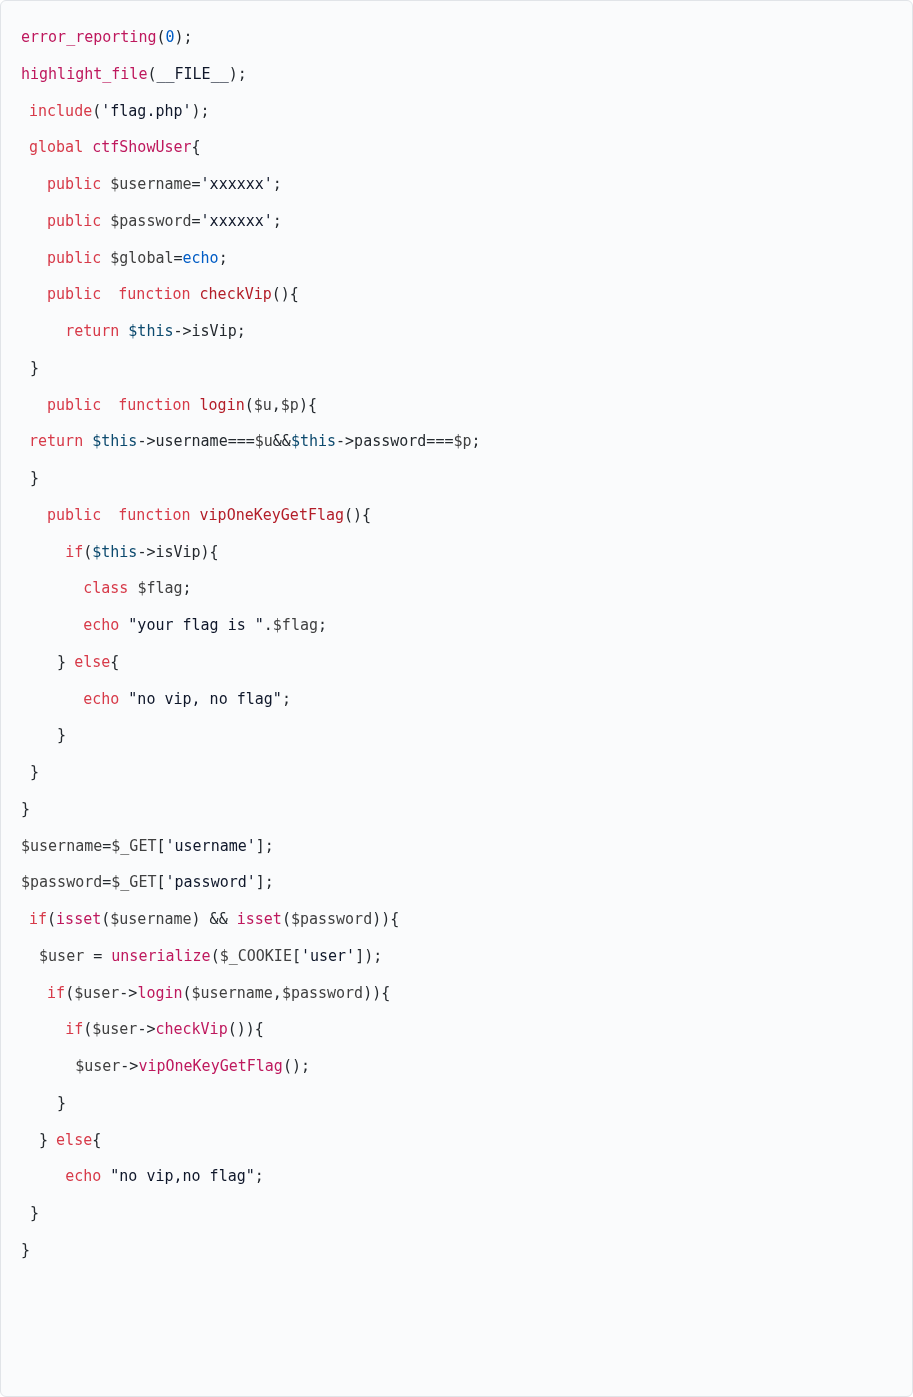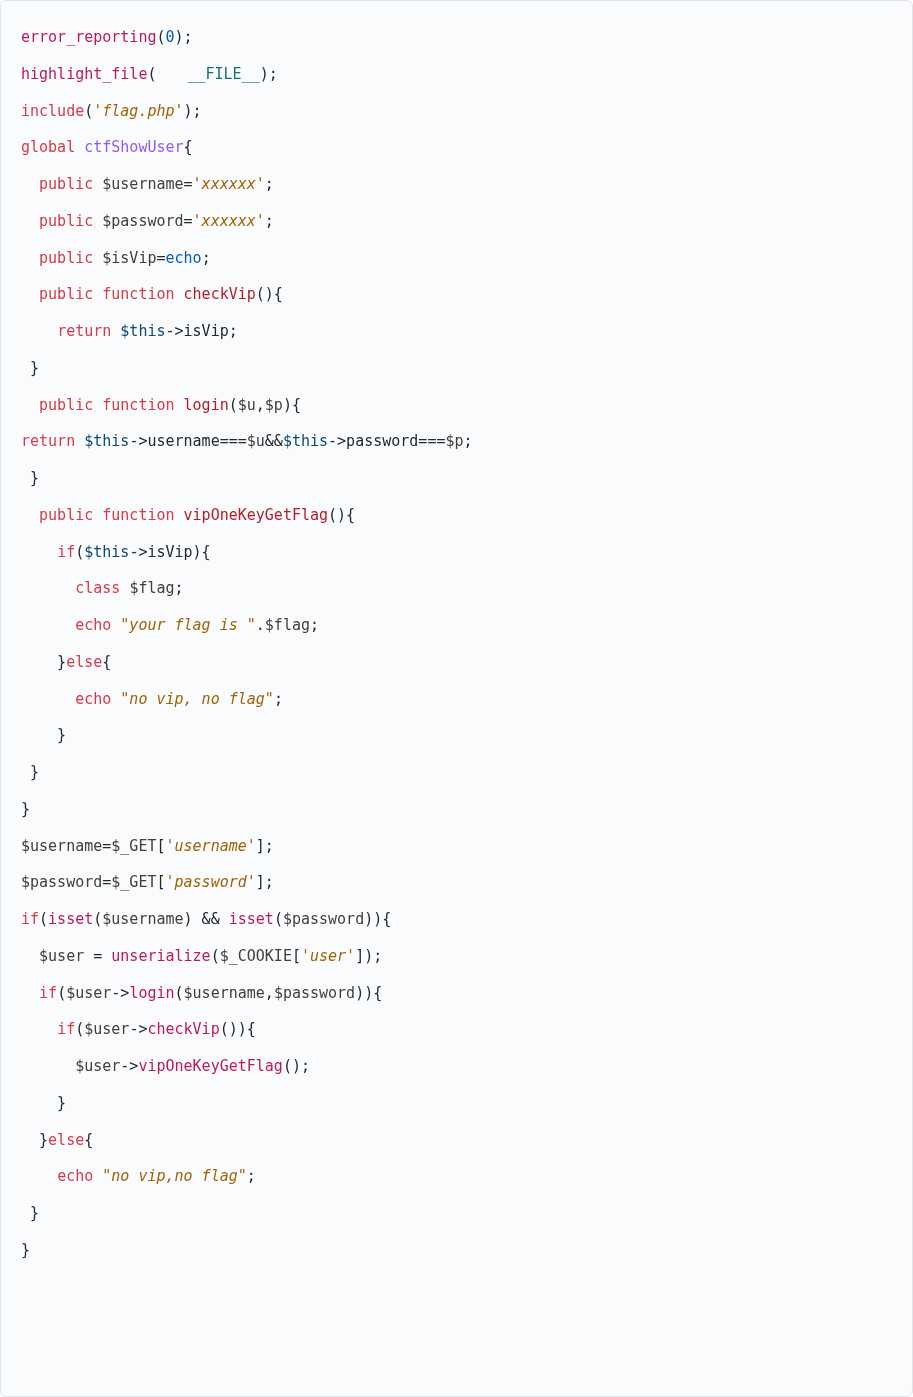--- a/index.html
+++ b/index.html
@@ -18,40 +18,40 @@
     padding: 18px 20px;
     margin: 0;
     white-space: pre;
     overflow-x: auto;
     width: 913px;
     min-height: 1397px;
   }
   .tok { display: inline; }
   .t-num    { color: #005cc5; }
   .t-func   { color: #be185d; }
-  .t-const  { color: #0f766e; margin-left: 31px; }
-  .t-kw     { color: #d73a49; }
-  .t-str    { color: #a16207; font-style: italic; }
-  .t-cls    { color: #8b5cf6; }
+  .t-const  { color: #0f172a; }
+  .t-kw     { color: #d73a49; margin-left: 8px; }
+  .t-str    { color: #0f172a; }
+  .t-cls    { color: #be185d; }
   .t-fn     { color: #b31d28; }
   .t-var    { color: #404040; }
   .t-this   { color: #0c4a6e; }
   .t-bool   { color: #005cc5; }
   .t-plain  { color: #24292e; }
 </style>
 </head>
 <body>
 
 <pre class="code-block" id="code-root"><span><span class="tok t-func">error_reporting</span><span class="tok t-plain">(</span><span class="tok t-num">0</span><span class="tok t-plain">);</span></span>
 <span><span class="tok t-func">highlight_file</span><span class="tok t-plain">(</span><span class="tok t-const">__FILE__</span><span class="tok t-plain">);</span></span>
 <span><span class="tok t-kw">include</span><span class="tok t-plain">(</span><span class="tok t-str">'flag.php'</span><span class="tok t-plain">);</span></span>
 <span><span class="tok t-kw">global</span><span class="tok t-plain"> </span><span class="tok t-cls">ctfShowUser</span><span class="tok t-plain">{</span></span>
 <span><span class="tok t-plain">  </span><span class="tok t-kw">public</span><span class="tok t-plain"> </span><span class="tok t-var">$username</span><span class="tok t-plain">=</span><span class="tok t-str">'xxxxxx'</span><span class="tok t-plain">;</span></span>
 <span><span class="tok t-plain">  </span><span class="tok t-kw">public</span><span class="tok t-plain"> </span><span class="tok t-var">$password</span><span class="tok t-plain">=</span><span class="tok t-str">'xxxxxx'</span><span class="tok t-plain">;</span></span>
-<span><span class="tok t-plain">  </span><span class="tok t-kw">public</span><span class="tok t-plain"> </span><span class="tok t-var">$isVip</span><span class="tok t-plain">=</span><span class="tok t-bool">echo</span><span class="tok t-plain">;</span></span>
+<span><span class="tok t-plain">  </span><span class="tok t-kw">public</span><span class="tok t-plain"> </span><span class="tok t-var">$global</span><span class="tok t-plain">=</span><span class="tok t-bool">echo</span><span class="tok t-plain">;</span></span>
 <span><span class="tok t-plain">  </span><span class="tok t-kw">public</span><span class="tok t-plain"> </span><span class="tok t-kw">function</span><span class="tok t-plain"> </span><span class="tok t-fn">checkVip</span><span class="tok t-plain">(){</span></span>
 <span><span class="tok t-plain">    </span><span class="tok t-kw">return</span><span class="tok t-plain"> </span><span class="tok t-this">$this</span><span class="tok t-plain">-&gt;isVip;</span></span>
 <span><span class="tok t-plain"> }</span></span>
 <span><span class="tok t-plain">  </span><span class="tok t-kw">public</span><span class="tok t-plain"> </span><span class="tok t-kw">function</span><span class="tok t-plain"> </span><span class="tok t-fn">login</span><span class="tok t-plain">(</span><span class="tok t-var">$u</span><span class="tok t-plain">,</span><span class="tok t-var">$p</span><span class="tok t-plain">){</span></span>
 <span><span class="tok t-kw">return</span><span class="tok t-plain"> </span><span class="tok t-this">$this</span><span class="tok t-plain">-&gt;username===</span><span class="tok t-var">$u</span><span class="tok t-plain">&amp;&amp;</span><span class="tok t-this">$this</span><span class="tok t-plain">-&gt;password===</span><span class="tok t-var">$p</span><span class="tok t-plain">;</span></span>
 <span><span class="tok t-plain"> }</span></span>
 <span><span class="tok t-plain">  </span><span class="tok t-kw">public</span><span class="tok t-plain"> </span><span class="tok t-kw">function</span><span class="tok t-plain"> </span><span class="tok t-fn">vipOneKeyGetFlag</span><span class="tok t-plain">(){</span></span>
 <span><span class="tok t-plain">    </span><span class="tok t-kw">if</span><span class="tok t-plain">(</span><span class="tok t-this">$this</span><span class="tok t-plain">-&gt;isVip){</span></span>
 <span><span class="tok t-plain">      </span><span class="tok t-kw">class</span><span class="tok t-plain"> </span><span class="tok t-var">$flag</span><span class="tok t-plain">;</span></span>
 <span><span class="tok t-plain">      </span><span class="tok t-kw">echo</span><span class="tok t-plain"> </span><span class="tok t-str">"your flag is "</span><span class="tok t-plain">.</span><span class="tok t-var">$flag</span><span class="tok t-plain">;</span></span>

